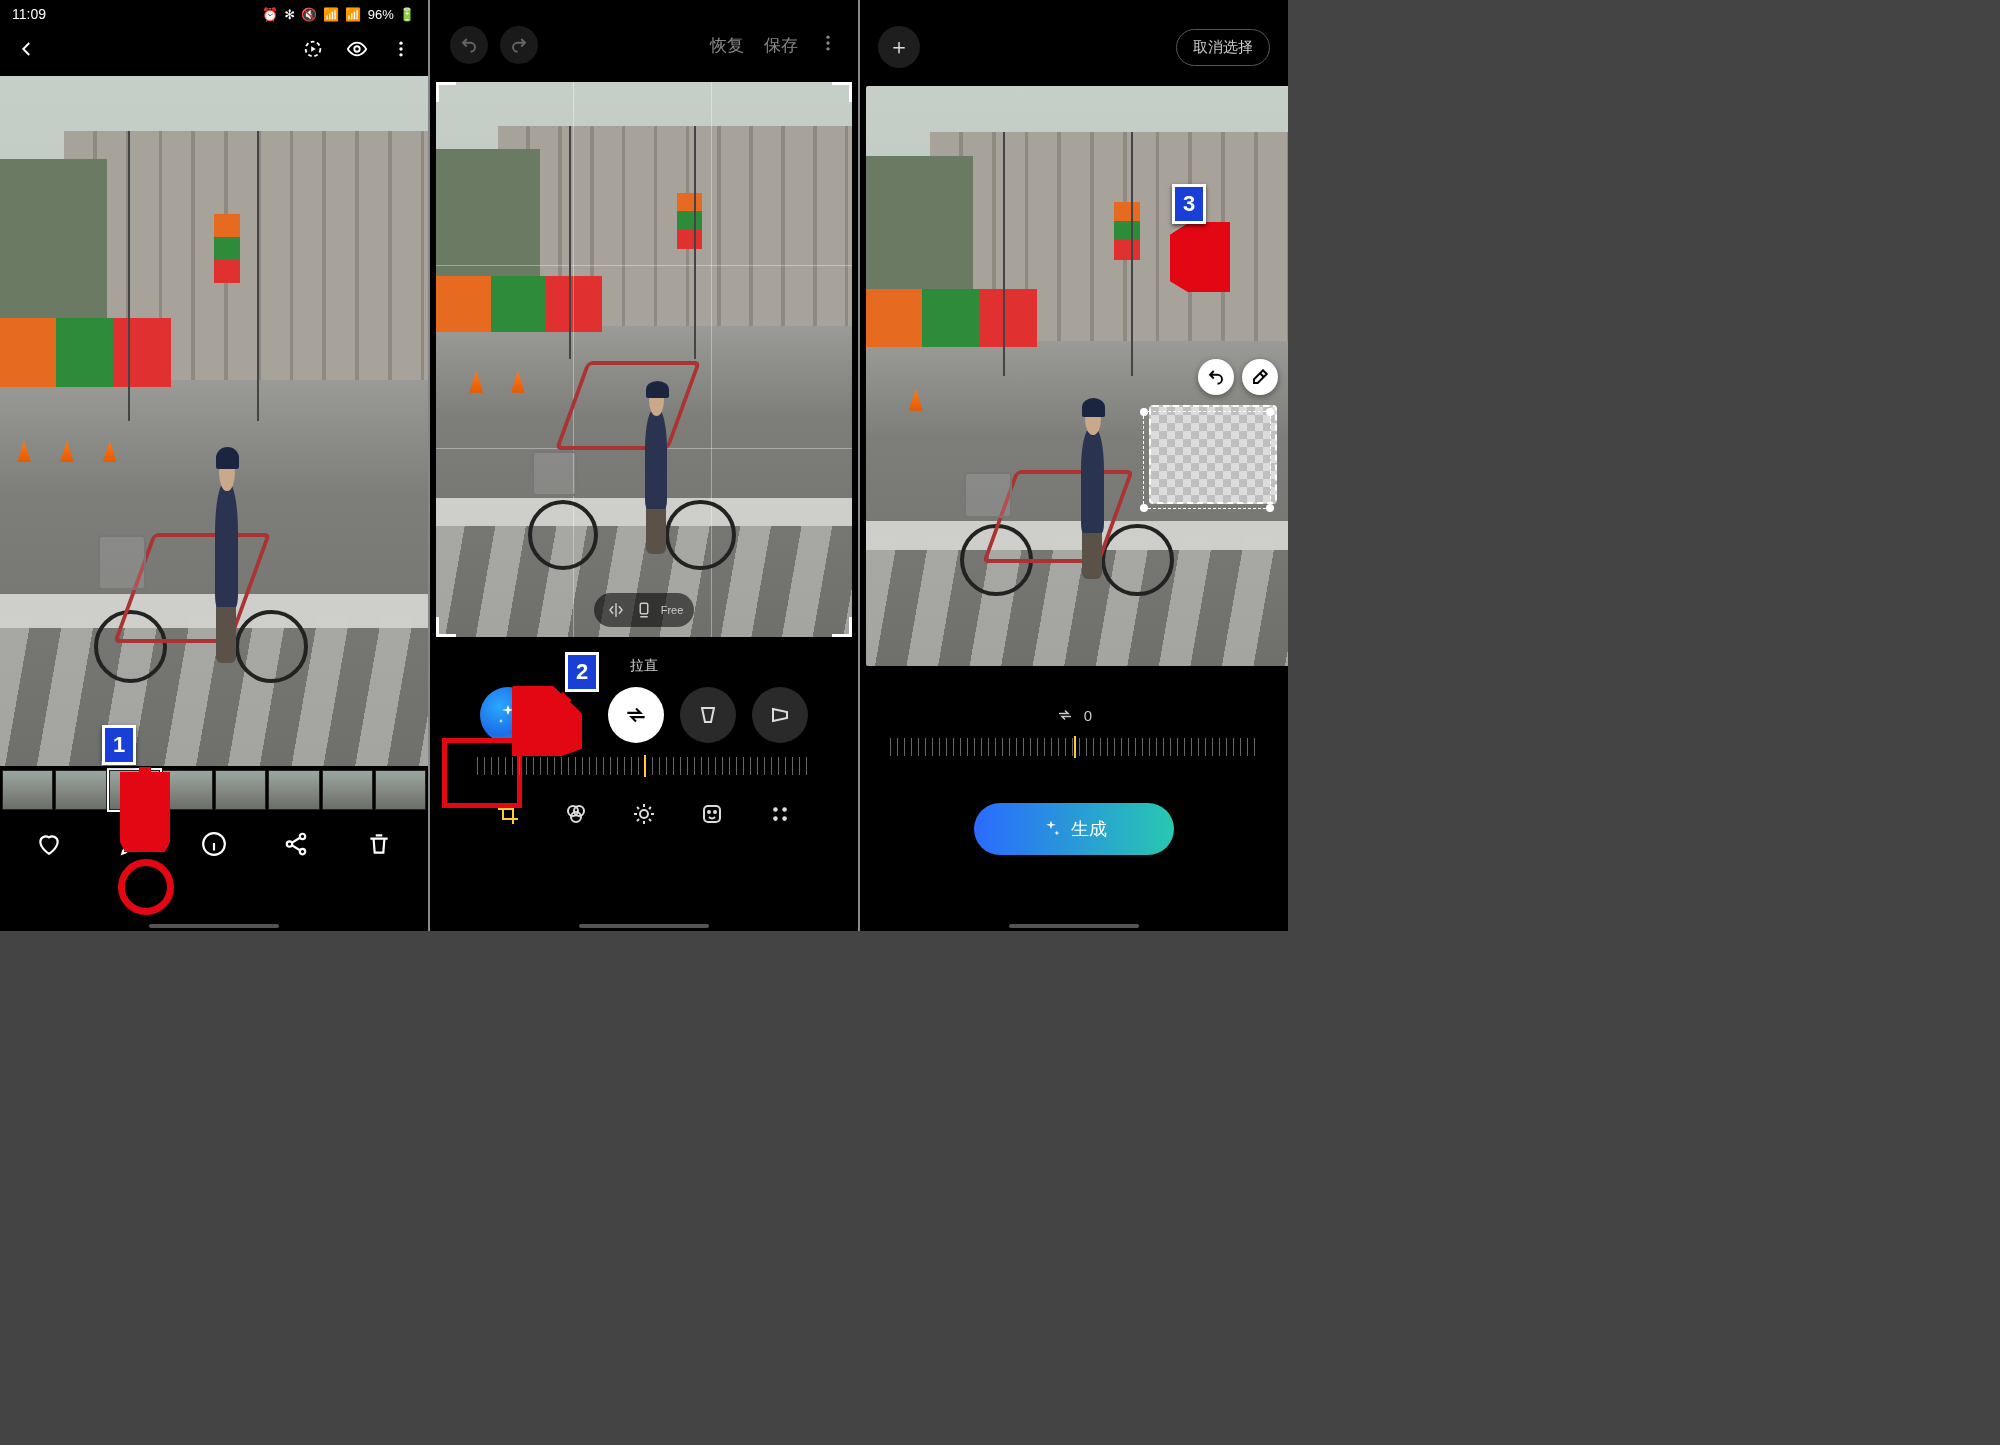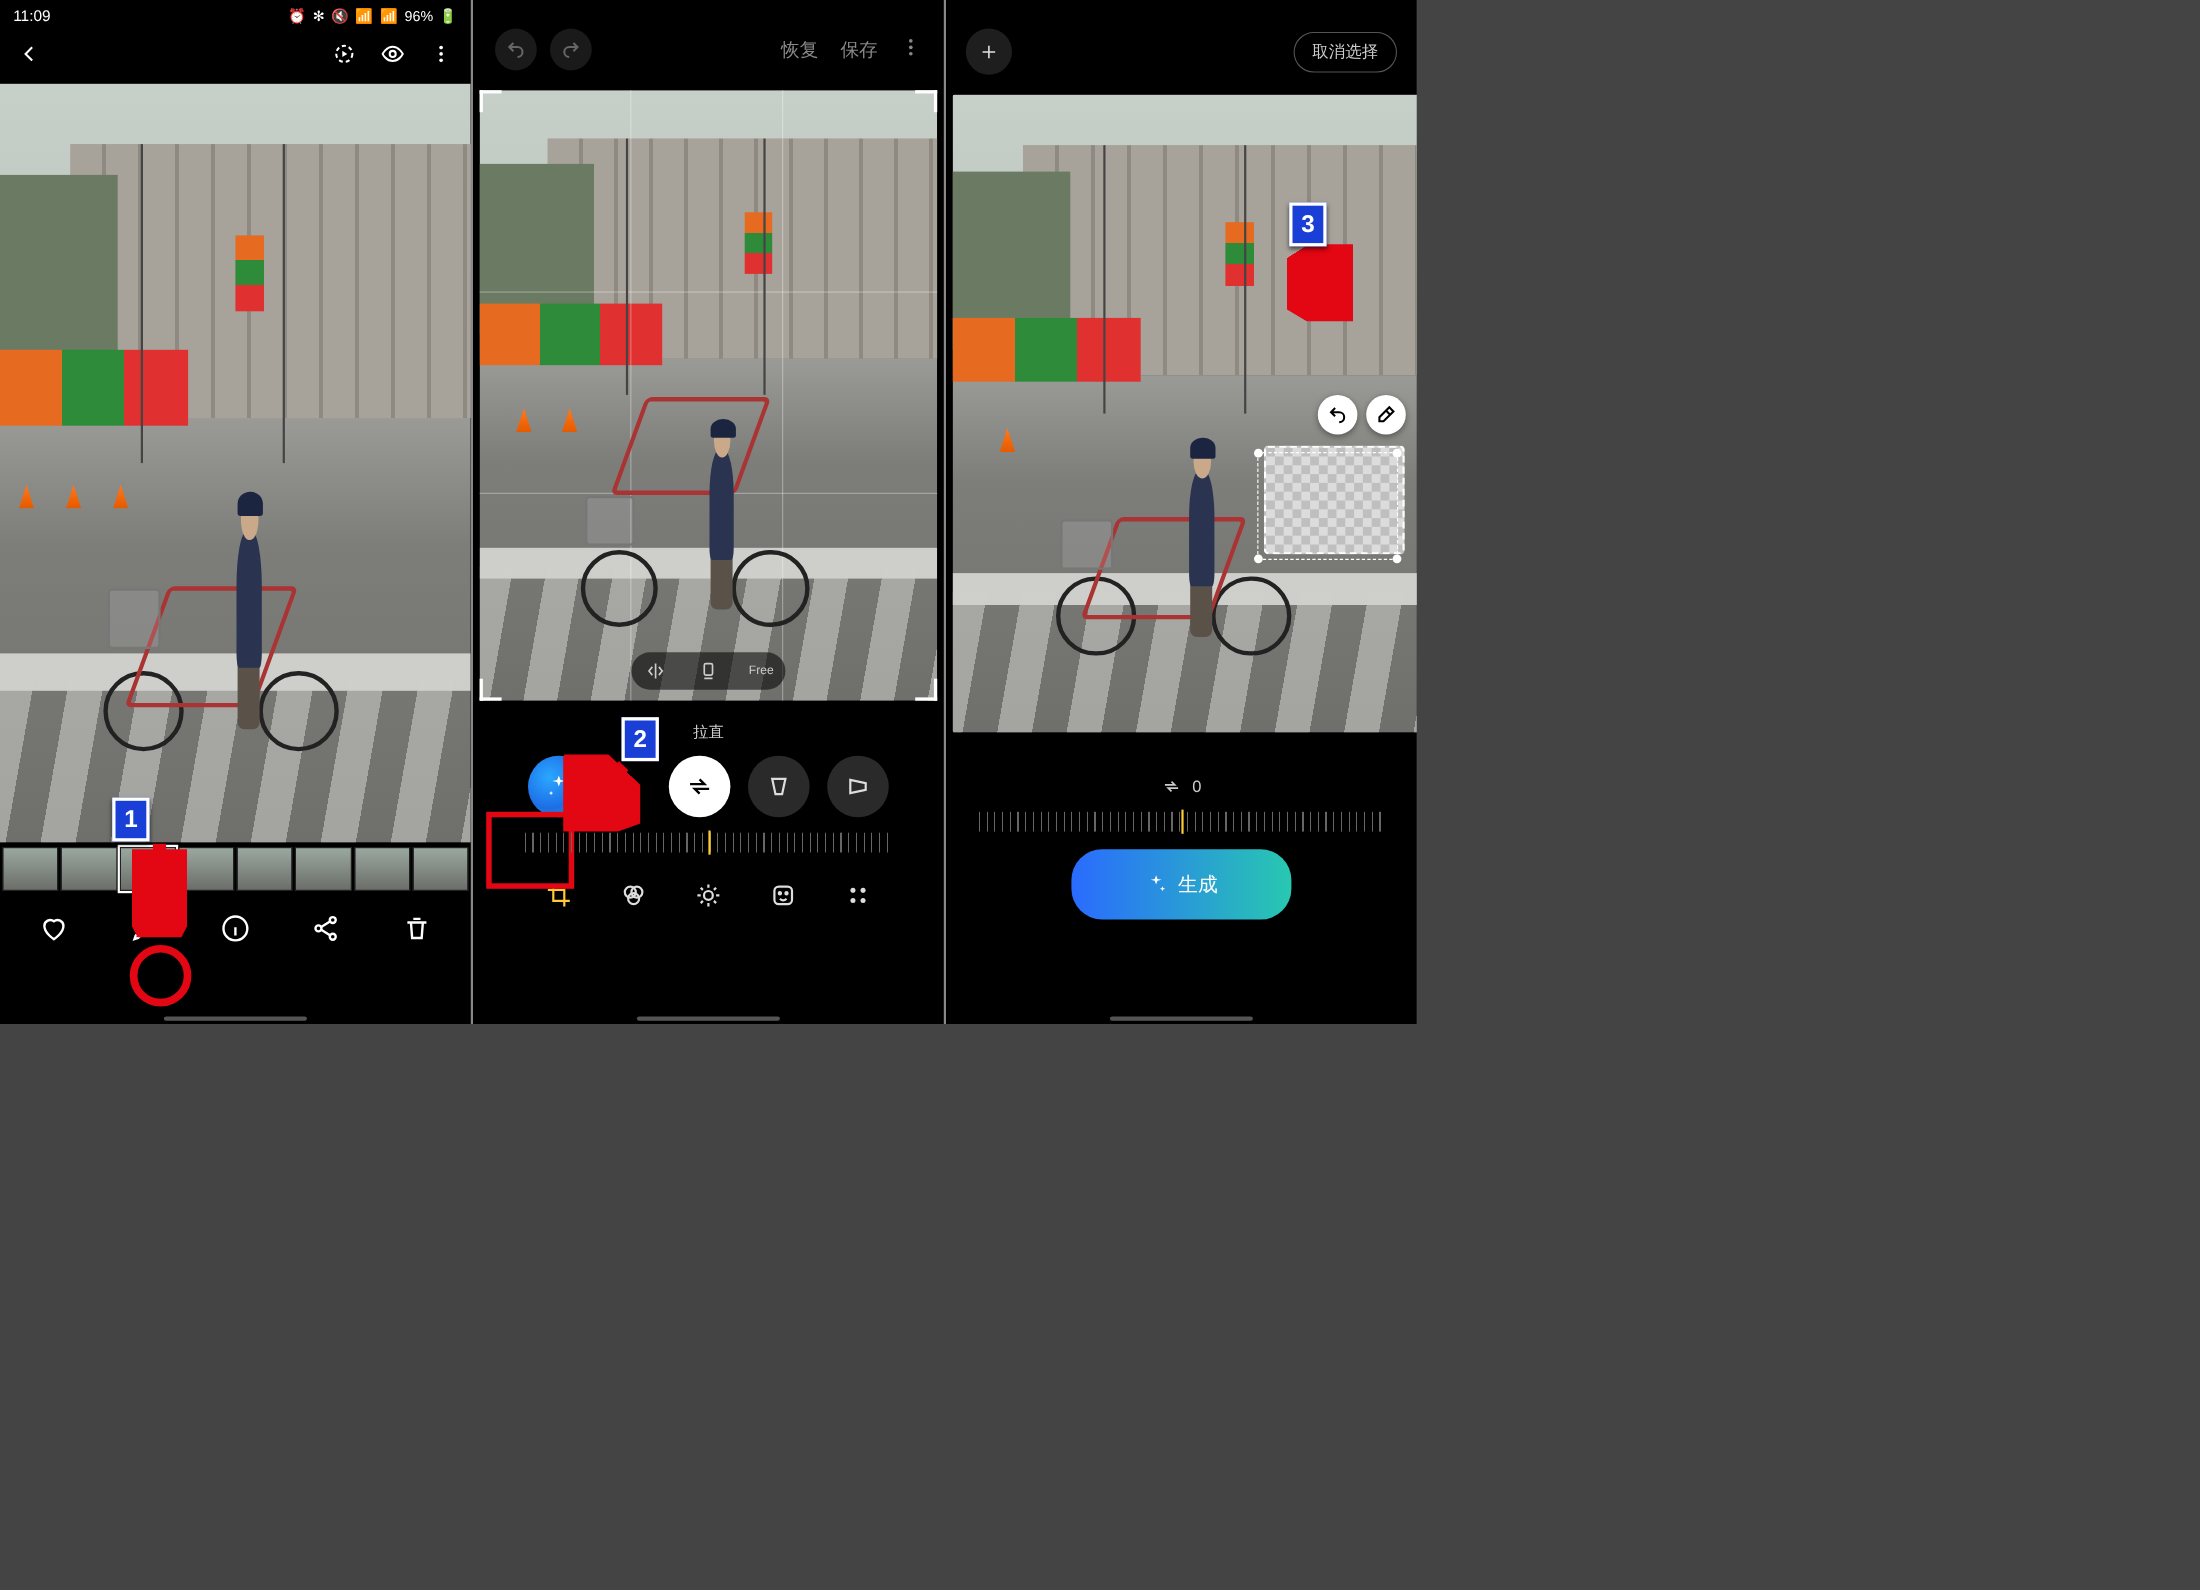--- a/index.html
+++ b/index.html
@@ -81,21 +81,21 @@
   .s2 .frame { position:relative; margin:0 6px; }
   .s2 .photo { height:555px; border-radius:2px; }
   .s2 .corner { position:absolute; width:20px; height:20px; border:3px solid #fff; }
   .s2 .c-tl{top:0;left:0;border-right:none;border-bottom:none;}
   .s2 .c-tr{top:0;right:0;border-left:none;border-bottom:none;}
   .s2 .c-bl{bottom:0;left:0;border-right:none;border-top:none;}
   .s2 .c-br{bottom:0;right:0;border-left:none;border-top:none;}
   .s2 .gridv{position:absolute;top:0;bottom:0;width:1px;background:rgba(255,255,255,.35);}
   .s2 .gridh{position:absolute;left:0;right:0;height:1px;background:rgba(255,255,255,.35);}
   .s2 .ratio-pill{position:absolute;bottom:10px;left:50%;transform:translateX(-50%);
-                  display:flex;gap:20px;background:rgba(0,0,0,.55);border-radius:18px;
+                  display:flex;gap:0;background:rgba(0,0,0,.55);border-radius:18px;
                   padding:5px 8px;align-items:center;}
   .rp-item{width:28px;height:24px;display:flex;align-items:center;justify-content:center;
            color:#ccc;font-size:11px;}
   .s2 .label{ text-align:center; color:#ccc; font-size:14px; margin-top:20px;}
   .s2 .row-circ{ display:flex; justify-content:center; gap:16px; margin-top:12px; align-items:center;}
   .circ{ width:56px;height:56px;border-radius:50%;display:flex;align-items:center;justify-content:center;}
   .circ.white{background:#fff;color:#000;}
   .circ.dark{background:#2a2a2a;color:#ddd;}
   .ai-btn{ width:56px;height:56px;border-radius:50%;
            background:radial-gradient(circle at 35% 35%,#2aa8ff,#1d6de6 55%,#17c6a0);
@@ -116,21 +116,21 @@
   .chip{ padding:8px 16px;border:1px solid #555;border-radius:20px;color:#ccc;font-size:15px;}
   .s3 .photo{ height:580px; margin:0 6px; border-radius:2px;}
   .float-btn{ position:absolute; width:36px;height:36px;border-radius:50%;background:#fff;color:#000;
               display:flex;align-items:center;justify-content:center;
               box-shadow:0 2px 6px rgba(0,0,0,.4); }
   .sel-box{ position:absolute; border:1px dashed #fff; }
   .sel-dot{ position:absolute; width:8px;height:8px;background:#fff;border-radius:50%; }
   .s3 .strval{ text-align:center; color:#ccc; font-size:15px; margin-top:40px;
                display:flex;justify-content:center;gap:10px;align-items:center;}
   .s3 .ruler{ margin-top:14px; width:86%;}
-  .gen-btn{ margin:16px auto 0; width:200px; height:64px; border-radius:28px;
+  .gen-btn{ margin:47px auto 0; width:200px; height:52px; border-radius:28px;
             background:linear-gradient(90deg,#2a6bff,#28c8b0);
             display:flex;align-items:center;justify-content:center;gap:10px;
             color:#fff;font-size:18px;font-weight:500;}
   
   .badge{ position:absolute; width:34px; padding:4px 0; background:#1a3fd6; color:#fff;
           border:3px solid #fff; font-weight:900; text-align:center; font-size:22px;
           box-shadow:0 2px 4px rgba(0,0,0,.6); z-index:50;}
   .arrow{ position:absolute; z-index:49; }
   .arrow svg{display:block;}
   .photo .seven, .photo .pole, .photo .cone { z-index:2; }

